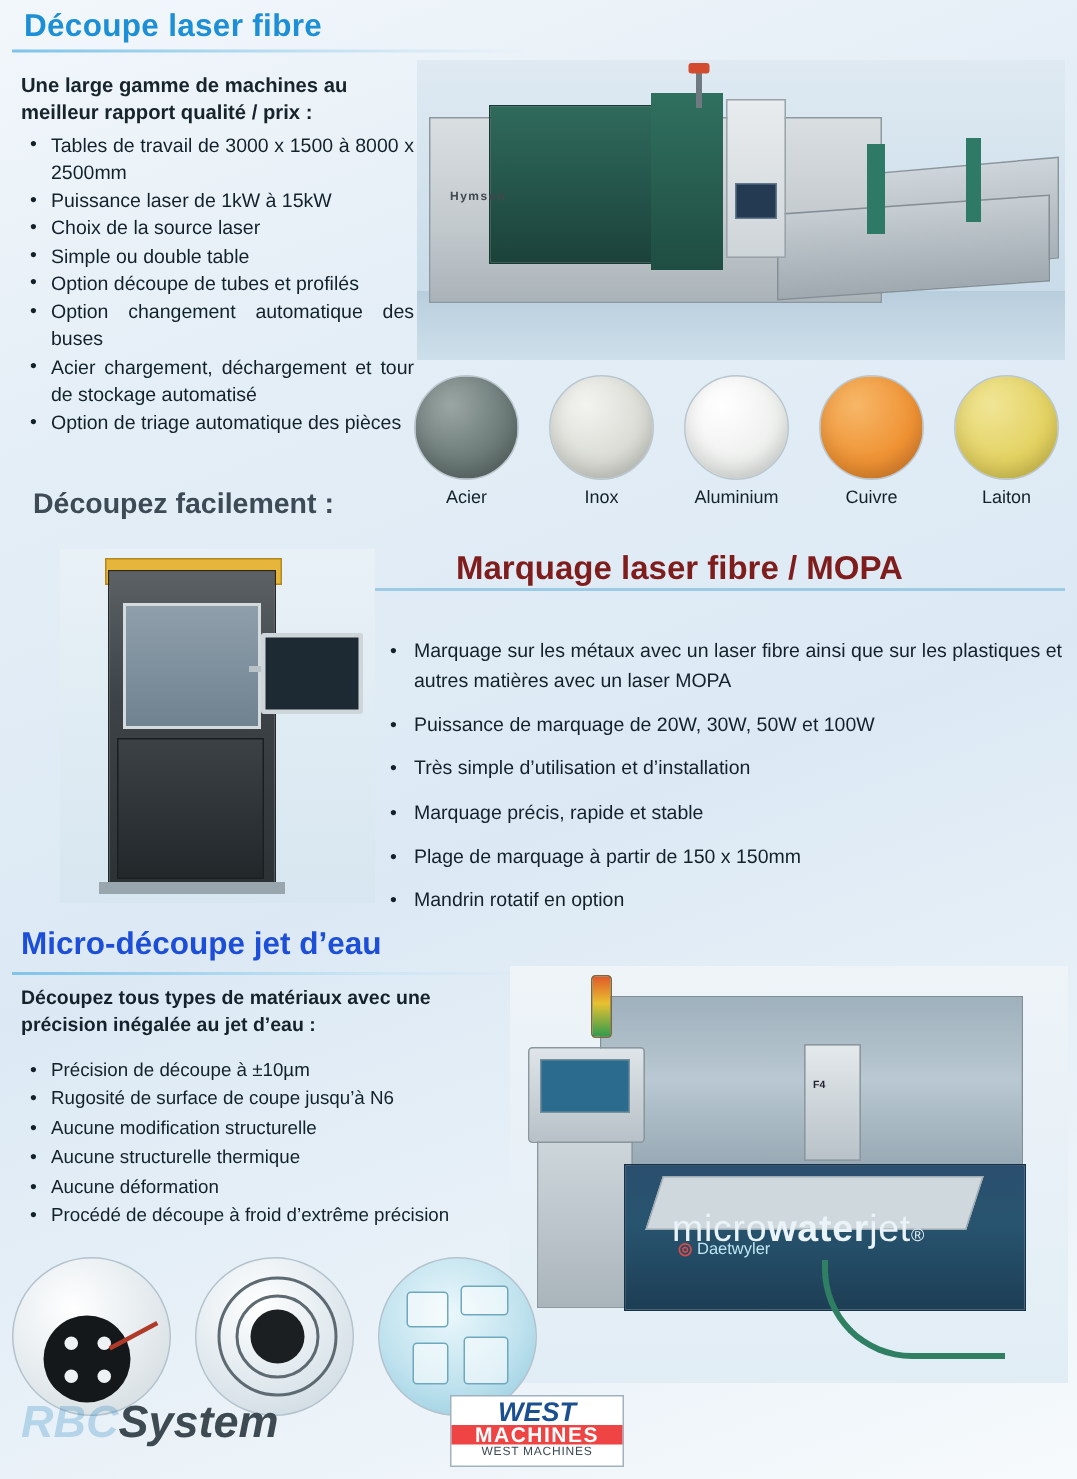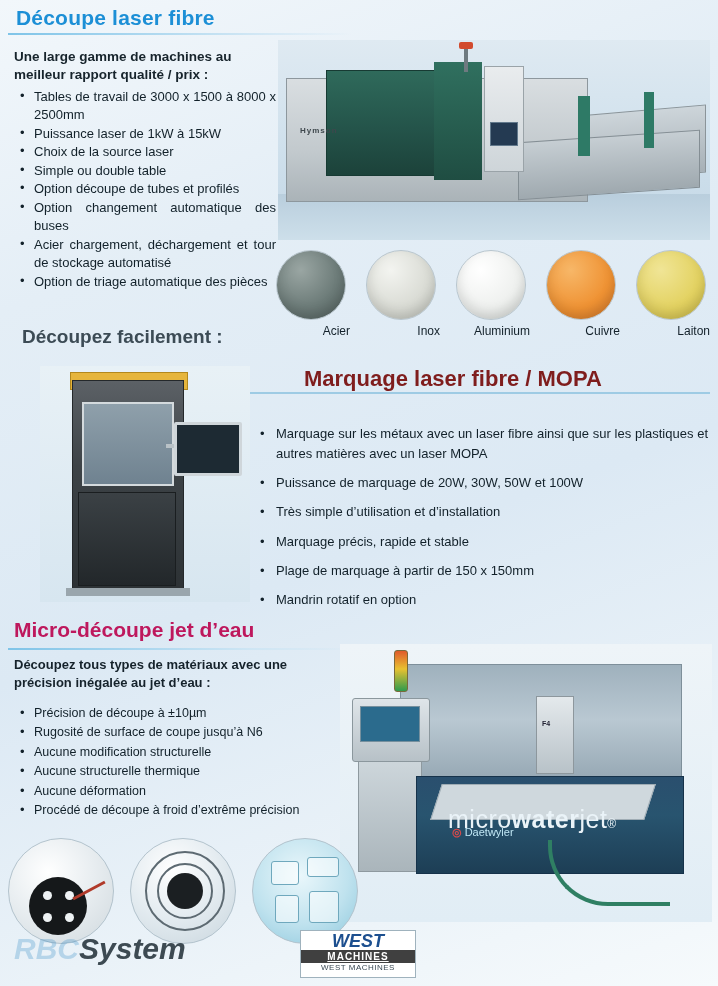--- a/index.html
+++ b/index.html
@@ -198,21 +198,20 @@
     width: 68px;
     height: 68px;
     border-radius: 50%;
     margin: 0 auto 4px;
     border: 1px solid #b9c6ce;
     box-shadow: inset 0 -6px 12px rgba(0,0,0,0.12);
   }
   .material .mlabel {
     font-size: 12px;
     color: #13212a;
-    text-align: right;
   }
   #subtitle-decoupez {
     position: absolute;
     left: 22px;
     top: 326px;
     font-size: 19px;
     font-weight: bold;
     color: #3c4b55;
   }
   
@@ -315,21 +314,21 @@
     left: 4px;
     top: 0px;
   }
   
   #sec-jet-title {
     position: absolute;
     left: 14px;
     top: 618px;
     font-size: 21px;
     font-weight: bold;
-    color: #be185d;
+    color: #1d4ed8;
   }
   #jet-rule {
     position: absolute;
     left: 8px;
     top: 648px;
     width: 350px;
     height: 2px;
     background: linear-gradient(90deg, #7fc4e8 0%, #cfe6f4 70%, rgba(207,230,244,0) 100%);
   }
   #jet-intro {
@@ -549,27 +548,26 @@
     display: block;
     font-size: 18px;
     font-weight: bold;
     font-style: italic;
     color: #1c4f8f;
     line-height: 17px;
     margin-top: 2px;
   }
   #west-logo .w2 {
     display: block;
-    font-size: 10px;
+    font-size: 14px;
     font-weight: bold;
     color: #ffffff;
-    background: #404040;
+    background: #ef4444;
     letter-spacing: 1px;
     line-height: 13px;
-    text-decoration: underline;
   }
   #west-logo .w3 {
     display: block;
     font-size: 8px;
     color: #3b4a55;
     letter-spacing: 0.5px;
   }
 </style>
 </head>
 <body>

